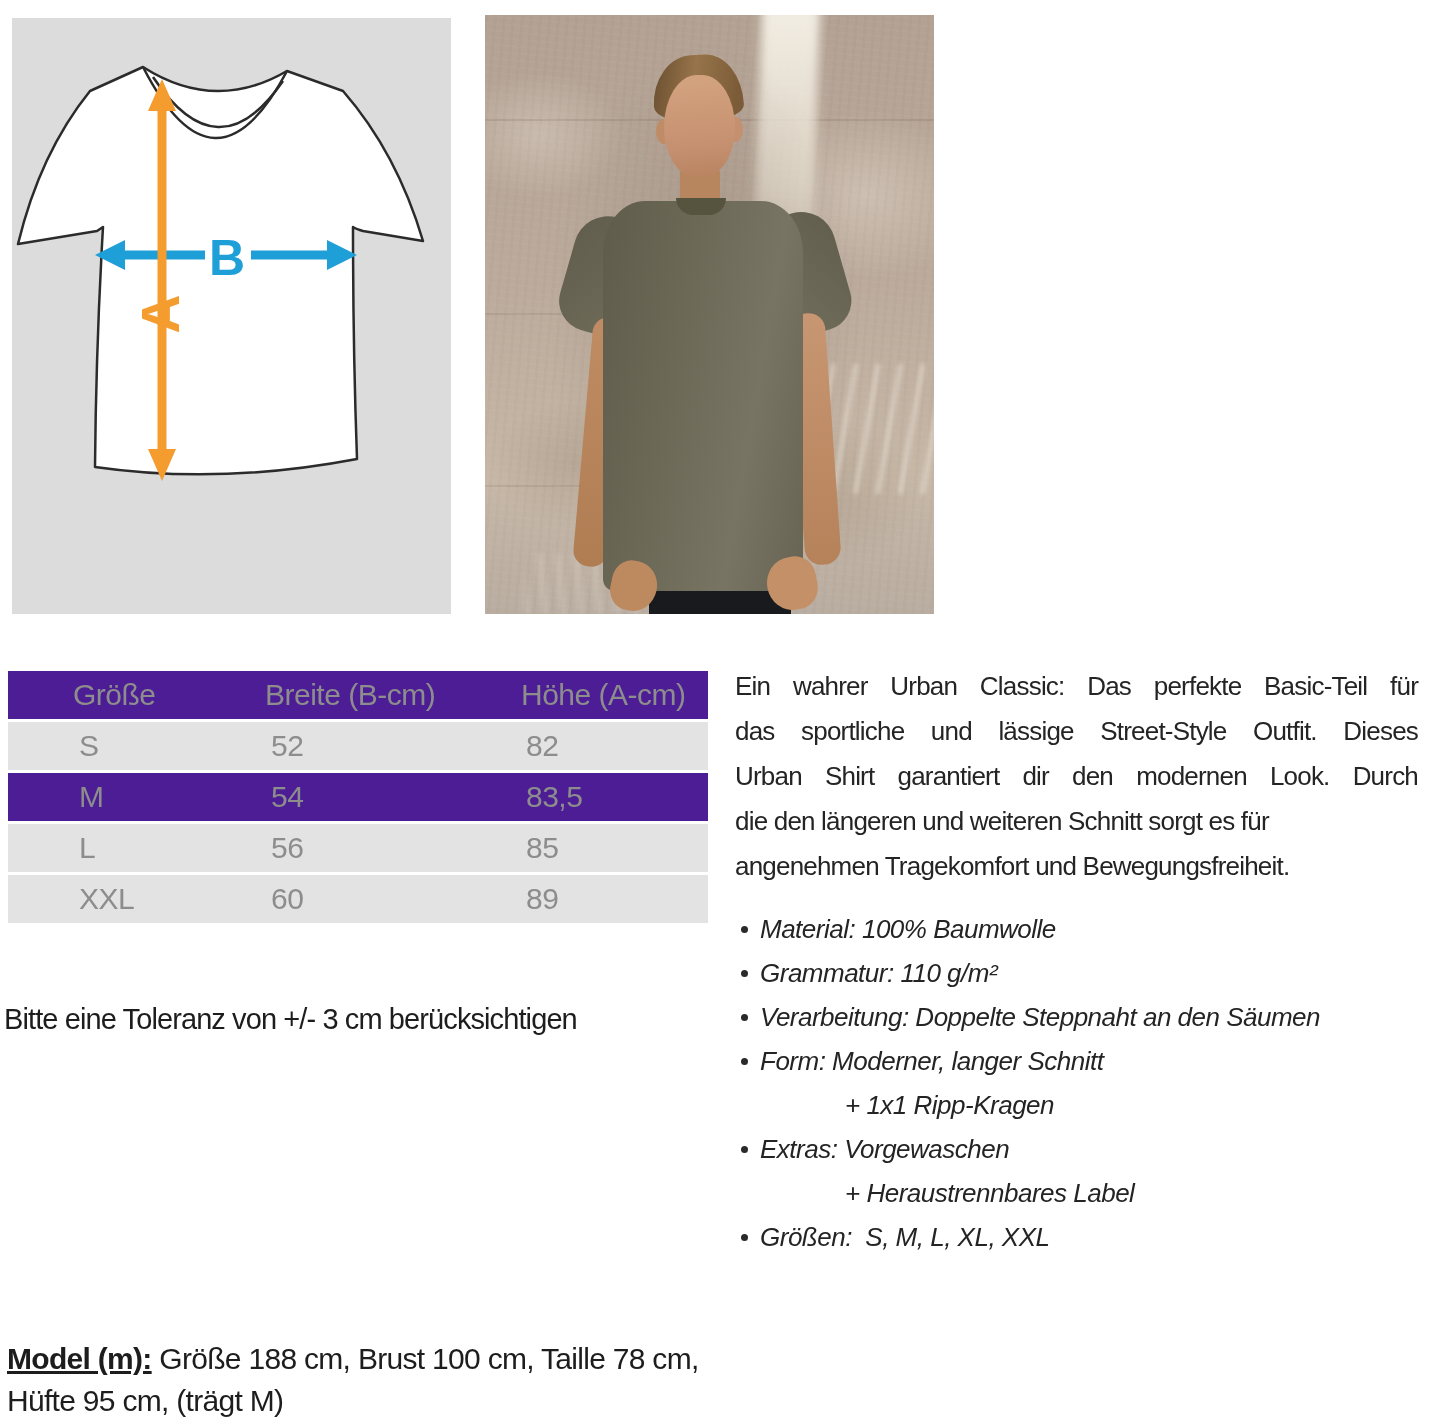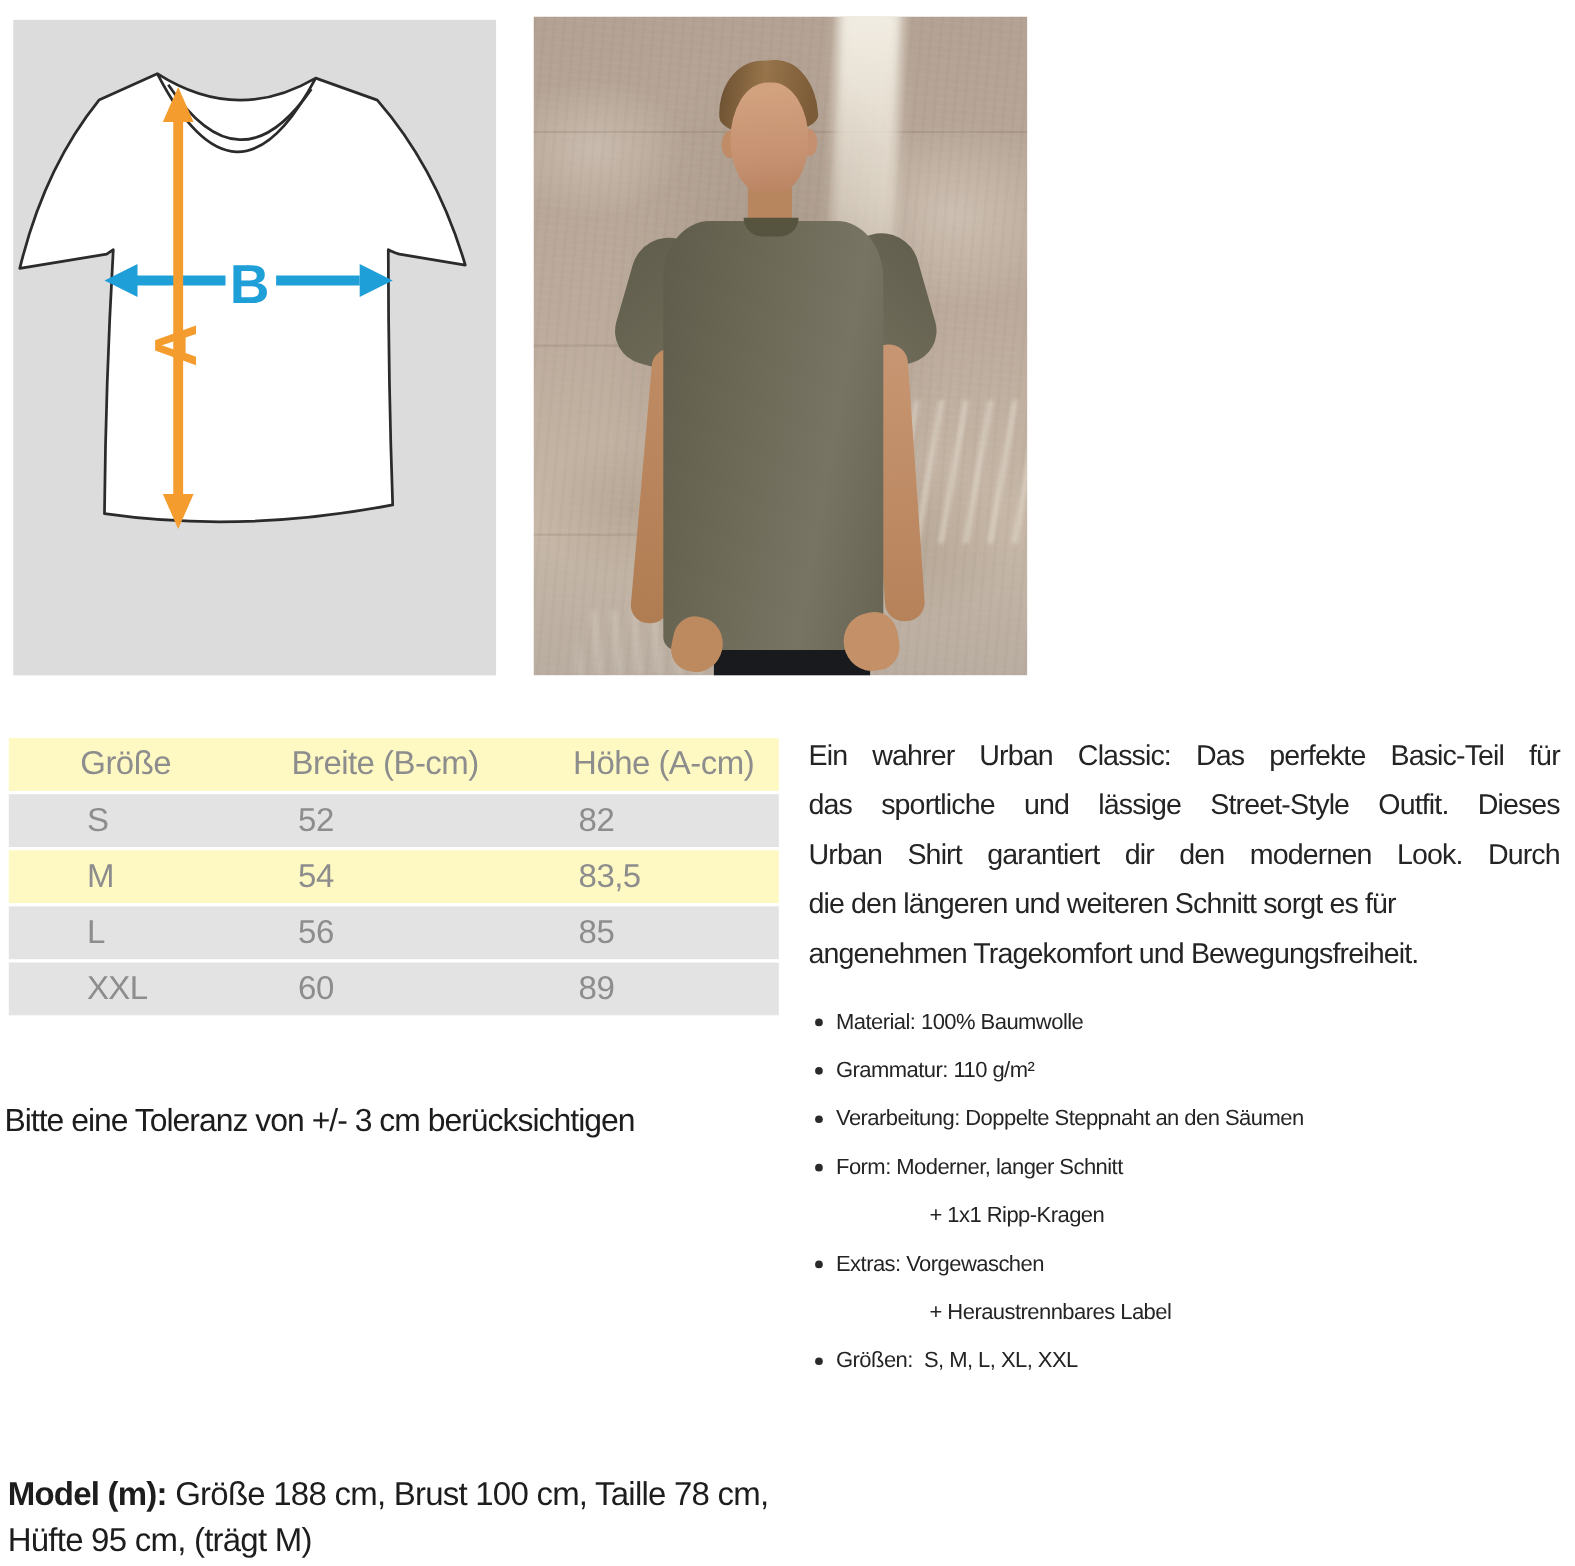--- a/index.html
+++ b/index.html
@@ -57,38 +57,38 @@
   .arm-l{position:absolute; left:98px; top:302px; width:34px; height:250px; background:linear-gradient(180deg,#c08c64,#b07c52);
     border-radius:16px; transform:rotate(5deg);}
   .arm-r{position:absolute; left:312px; top:298px; width:36px; height:252px; background:linear-gradient(180deg,#c89672,#b5825a);
     border-radius:17px; transform:rotate(-4deg);}
   .hand-l{position:absolute; left:126px; top:546px; width:46px; height:50px; background:#bd8a60; border-radius:45% 55% 55% 45%; transform:rotate(12deg);}
   .hand-r{position:absolute; left:282px; top:542px; width:50px; height:53px; background:#c49067; border-radius:55% 45% 45% 55%; transform:rotate(-10deg);}
   .pants{position:absolute; left:164px; top:568px; width:142px; height:31px; background:#191a1e; border-radius:6px 6px 0 0;}
 
   
   #size-table{position:absolute; left:8px; top:671px; width:700px; font-size:30px; letter-spacing:-0.5px; color:#8d8d8d;}
-  .trow{position:relative; height:48px; line-height:48px; margin-bottom:3px; background:#fef9c3;}
+  .trow{position:relative; height:48px; line-height:48px; margin-bottom:3px; background:#4c1d95;}
   .trow.dark{background:#e3e3e3;}
   .trow .c1{position:absolute; left:71px;}
   .trow .c2{position:absolute; left:263px;}
   .trow .c3{position:absolute; left:518px;}
   .thead .c1{left:65px;} .thead .c2{left:257px;} .thead .c3{left:513px;}
 
   
   #tolerance-note{position:absolute; left:4px; top:1003px; font-size:29px; letter-spacing:-0.9px; color:#1d1d1d;text-align:right;}
   #model-note{position:absolute; left:7px; top:1338px; font-size:30px; letter-spacing:-0.7px; color:#1d1d1d; line-height:42px;}
-  #model-note .bold{font-weight:bold;}
+  #model-note .bold{font-weight:bold;text-decoration:underline;}
 
   
   #right-column{position:absolute; left:735px; top:664px; width:683px; color:#242424;}
   .desc-line{font-size:26px; line-height:45px; height:45px; letter-spacing:-0.8px; white-space:nowrap;}
   #description .desc-line:nth-child(-n+3){text-align:justify; text-align-last:justify; white-space:normal;}
   #feature-list{margin-top:18px;}
-  .feature-line{position:relative; font-size:20px; line-height:44px; padding-left:25px; letter-spacing:-0.5px; white-space:pre-wrap;}
+  .feature-line{position:relative; font-size:26px; line-height:44px; padding-left:25px; letter-spacing:-0.5px; white-space:pre-wrap;font-style:italic;}
   .feature-line .dot{position:absolute; left:6px; top:19px; width:7px; height:7px; border-radius:50%; background:#2a2a2a;}
   .feature-line.indent{padding-left:110px;}
 </style>
 </head>
 <body>
 
 <div id="canvas">
 
   <div id="diagram-panel">
     <svg width="439" height="596" viewBox="0 0 439 596">

